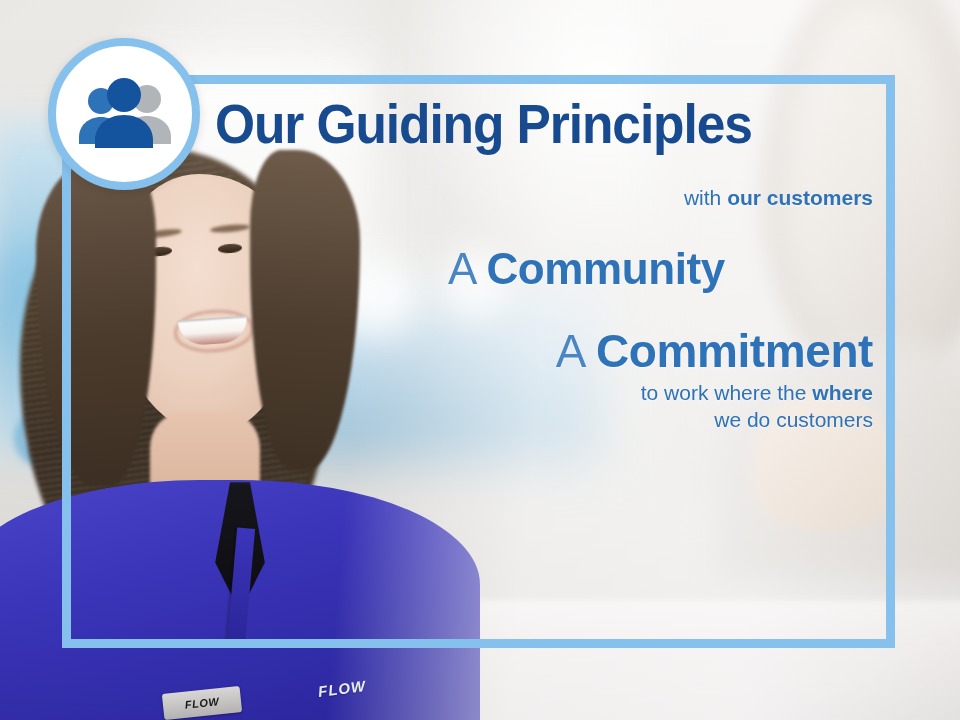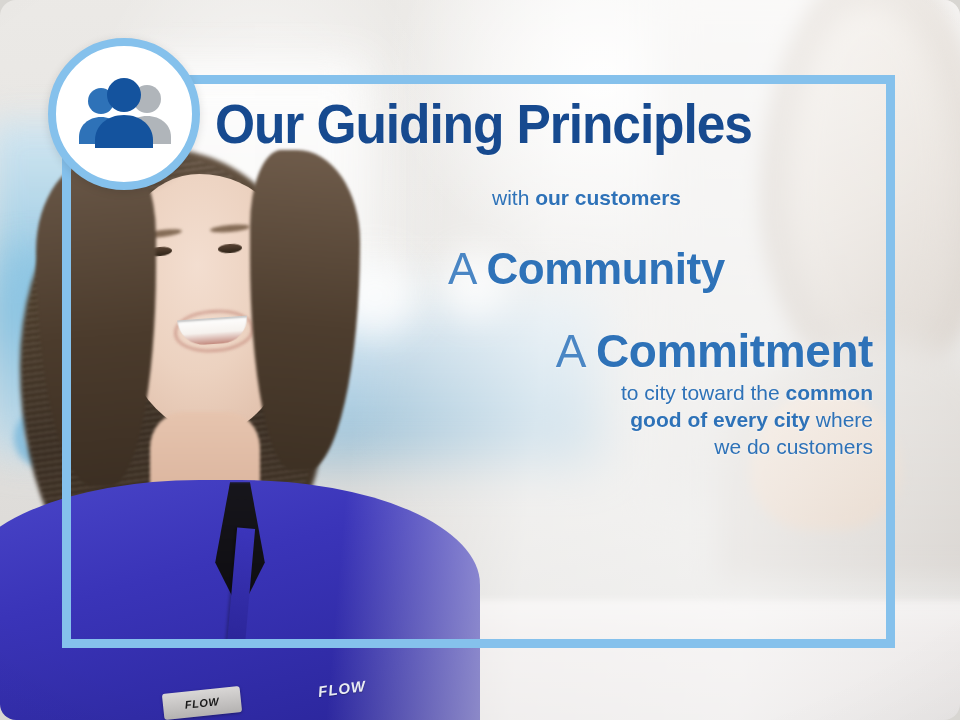--- a/index.html
+++ b/index.html
@@ -8,21 +8,20 @@
     font-family:"Liberation Sans", sans-serif;
     background:#d8d6d2;
     position:relative;
   }
 
   
   #stage {
     position:absolute; inset:0;
     width:960px; height:720px;
     overflow:hidden;
-    border-radius:16px;
   }
 
   
   .photo { position:absolute; inset:0; overflow:hidden; }
 
   
   .bg-room{
     position:absolute; inset:-40px;
     background:
       radial-gradient(ellipse 300px 260px at 640px 120px, rgba(255,255,255,.95), rgba(255,255,255,0) 70%),
@@ -365,38 +364,37 @@
       <circle cx="53" cy="19" r="17" fill="#14539E"></circle>
       <path d="M53 39c-17 0-29 11-29 25v8h58v-8c0-14-12-25-29-25z" fill="#14539E"></path>
     </svg>
   </div>
 
   <div class="title" style="color: rgb(23, 74, 143);">Our Guiding Principles</div>
 
   <div class="principles">
 
     <div class="pr-block" id="block-0">
-      <div class="pr-sub" style="color: rgb(46, 114, 184); text-align: center;">
+      <div class="pr-sub" style="color: rgb(46, 114, 184);">
           <div><span>with </span><b>our customers</b></div>
         </div>
     </div>
 
     <div class="pr-block" id="block-1">
       <div class="pr-head" style="color: rgb(46, 114, 184);">
         <span class="art" style="color: rgb(74, 134, 196);">A</span>
         <span class="word">Community</span>
       </div>
     </div>
 
     <div class="pr-block" id="block-2">
       <div class="pr-head" style="color: rgb(46, 114, 184);">
         <span class="art" style="color: rgb(74, 134, 196);">A</span>
         <span class="word">Commitment</span>
       </div>
       <div class="pr-sub" style="color: rgb(46, 114, 184);">
-          <div><span>to city toward the </span><b>common</b></div>
-          <div><b>good of every city</b><span> where</span></div>
+          <div><span>to work where the </span><b>where</b></div>
           <div><span>we do customers</span></div>
         </div>
     </div>
 
   </div>
 </div>
 
 </body></html>

